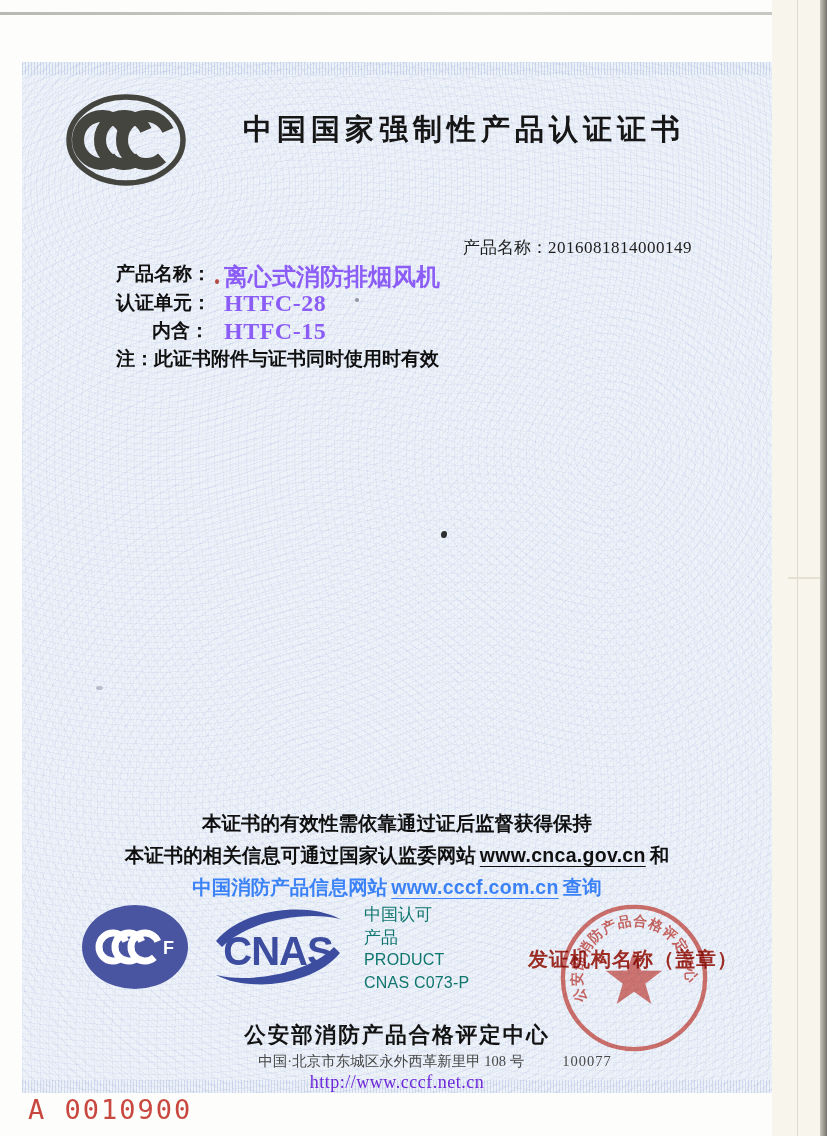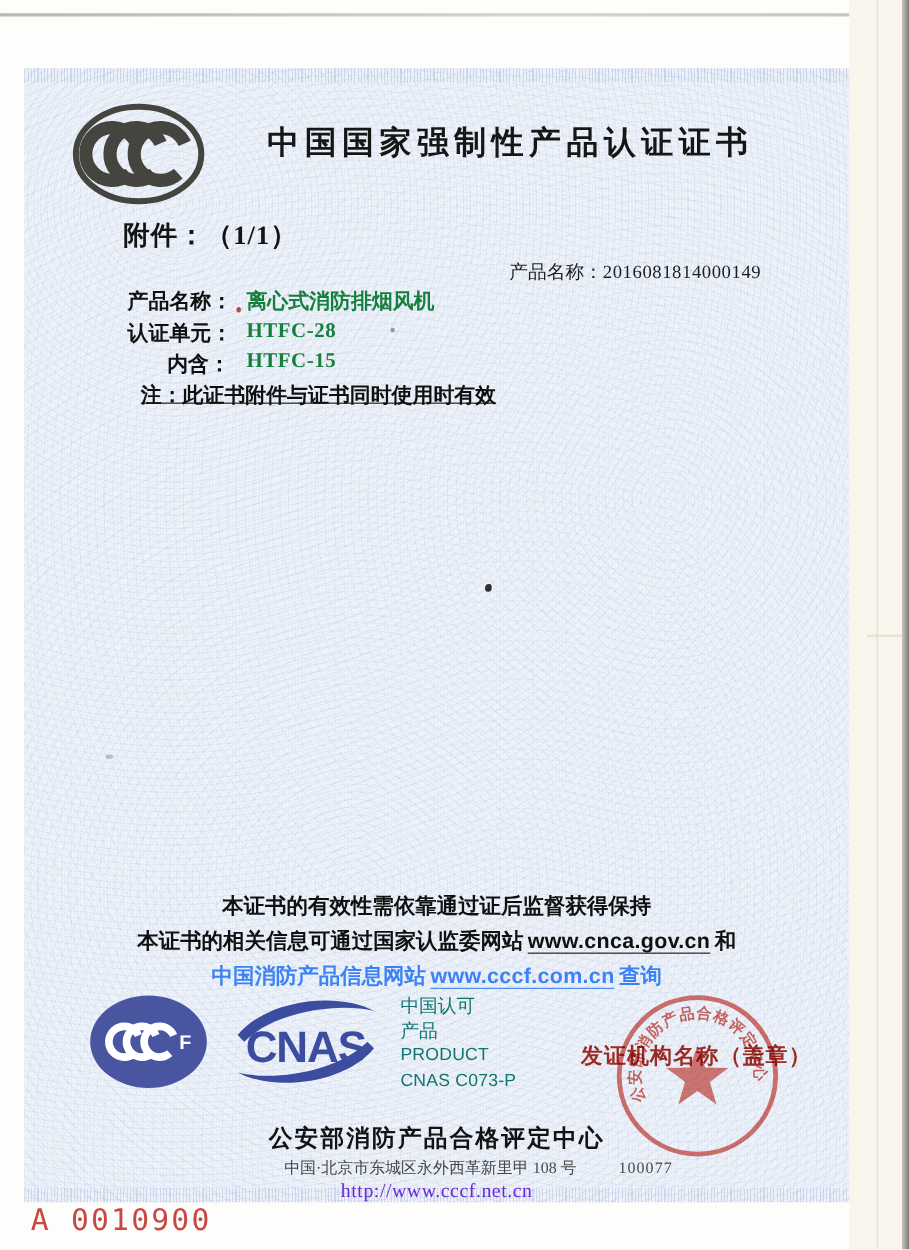--- a/index.html
+++ b/index.html
@@ -33,26 +33,26 @@
     letter-spacing:5px;color:#161616;font-family:"Liberation Sans",sans-serif;}
   .title-en{left:148px;top:151px;width:614px;text-align:center;font-size:17.5px;color:#3c3c3c;
     letter-spacing:.4px;font-family:"Liberation Sans",sans-serif;}
 
   
   .attachment-title{left:112px;top:198px;font-size:24px;font-weight:bold;color:#141414;
     font-family:"Liberation Serif",serif;letter-spacing:1px;}
   .cert-no{left:463px;top:236px;font-size:17px;color:#1d1d1d;font-family:"Liberation Serif",serif;}
   .cert-no .num{letter-spacing:.5px;}
   .field-label{font-size:19px;font-weight:bold;color:#101010;}
-  .field-value{font-size:19px;font-weight:bold;color:#15803d;}
+  .field-value{font-size:24px;font-weight:bold;color:#8b5cf6;}
   .mono-val{font-family:"Liberation Serif",serif;font-weight:600;letter-spacing:.5px;}
   .row1l{left:116px;top:261px;} .row1v{left:224px;top:261px;}
   .row2l{left:116px;top:290px;} .row2v{left:224px;top:290px;text-align:right;}
   .row3l{left:152px;top:318px;} .row3v{left:224px;top:318px;}
-  .note-row{left:128px;top:346px;font-size:19px;font-weight:bold;color:#101010;text-decoration:underline;}
+  .note-row{left:116px;top:346px;font-size:19px;font-weight:bold;color:#101010;}
 
   
   .speck1{left:441px;top:531px;width:6px;height:7px;background:#2f2f2f;border-radius:60% 40% 55% 45%;}
   .speck2{left:215px;top:279px;width:4px;height:5px;background:#b24a40;border-radius:50%;}
   .speck3{left:355px;top:298px;width:4px;height:4px;background:#6f6f7a;border-radius:50%;opacity:.7;}
   .speck4{left:96px;top:686px;width:7px;height:4px;background:#9aa0ad;border-radius:50%;opacity:.6;}
 
   
   .notice1{left:22px;top:810px;width:750px;text-align:center;font-size:19.5px;font-weight:bold;color:#101010;}
   .notice2{left:22px;top:842px;width:750px;text-align:center;font-size:19.5px;font-weight:bold;color:#101010;}
@@ -100,21 +100,20 @@
   <svg class="abs ccc-logo" viewBox="0 0 132 96">
     <ellipse cx="66" cy="48" rx="57" ry="43" fill="none" stroke="#45453f" stroke-width="5.5"></ellipse>
     <g fill="none" stroke="#45453f" stroke-width="12" stroke-dasharray="120 30.8">
       <circle cx="42" cy="48" r="24" transform="rotate(48 42 48)"></circle>
       <circle cx="64" cy="48" r="24" transform="rotate(48 64 48)"></circle>
       <circle cx="86" cy="48" r="24" transform="rotate(48 86 48)"></circle>
     </g>
   </svg>
   <div class="abs title-cn">中国国家强制性产品认证证书</div>
 
-  <div class="abs attachment-title">附件：（1/1）</div>
   <div class="abs cert-no">
     <span>产品名称：</span><span class="num">2016081814000149</span>
   </div>
 
   <div class="abs field-label row1l">产品名称：</div>
   <div class="abs field-value row1v">离心式消防排烟风机</div>
 
   <div class="abs field-label row2l">认证单元：</div>
   <div class="abs field-value row2v mono-val">HTFC-28</div>
 

